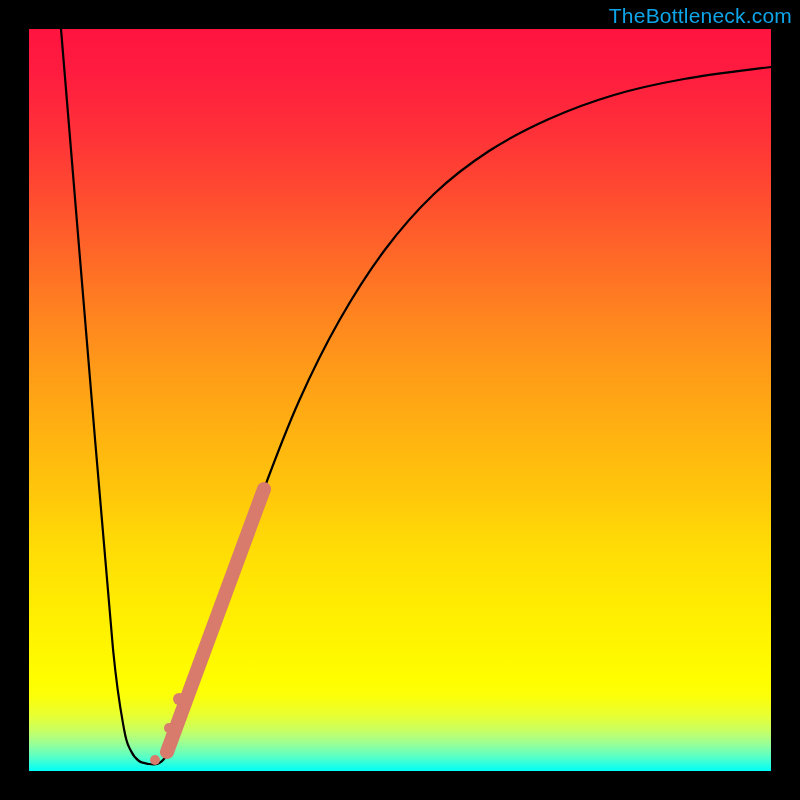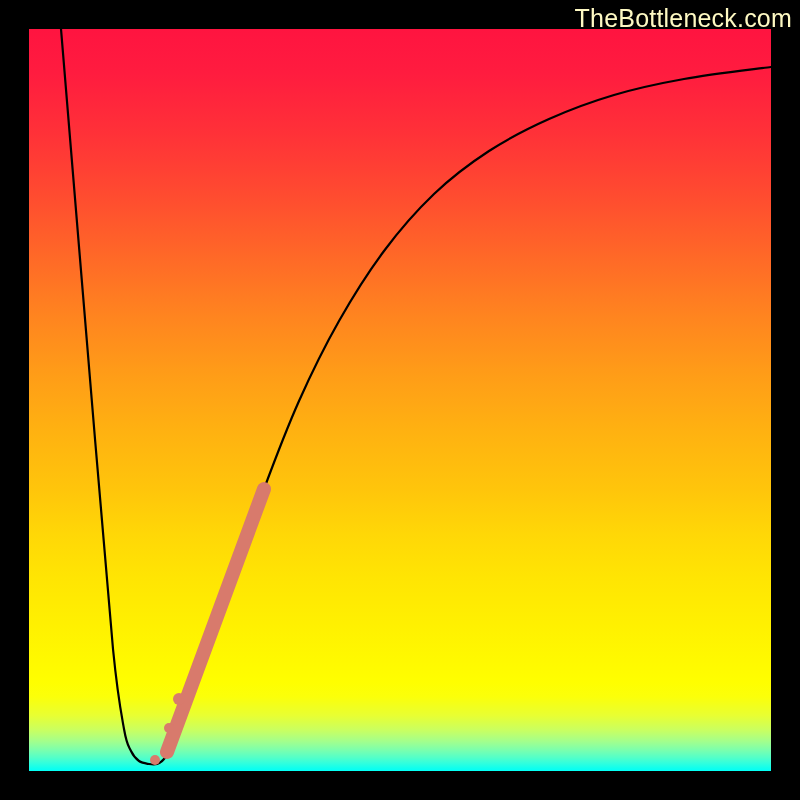--- a/index.html
+++ b/index.html
@@ -65,22 +65,22 @@
     top: 0;
     width: 742px;
     height: 742px;
     overflow: visible;
   }
   .watermark {
     position: absolute;
     top: 4px;
     right: 8px;
     font-family: Arial, Helvetica, sans-serif;
-    font-size: 25px;
-    color: #fef9c3;
+    font-size: 21px;
+    color: #0ea5e9;
     letter-spacing: 0.2px;
     margin-left: 12px;
   }
 </style>
 </head>
 <body>
 
 <div class="frame">
 
   <div class="plot">

